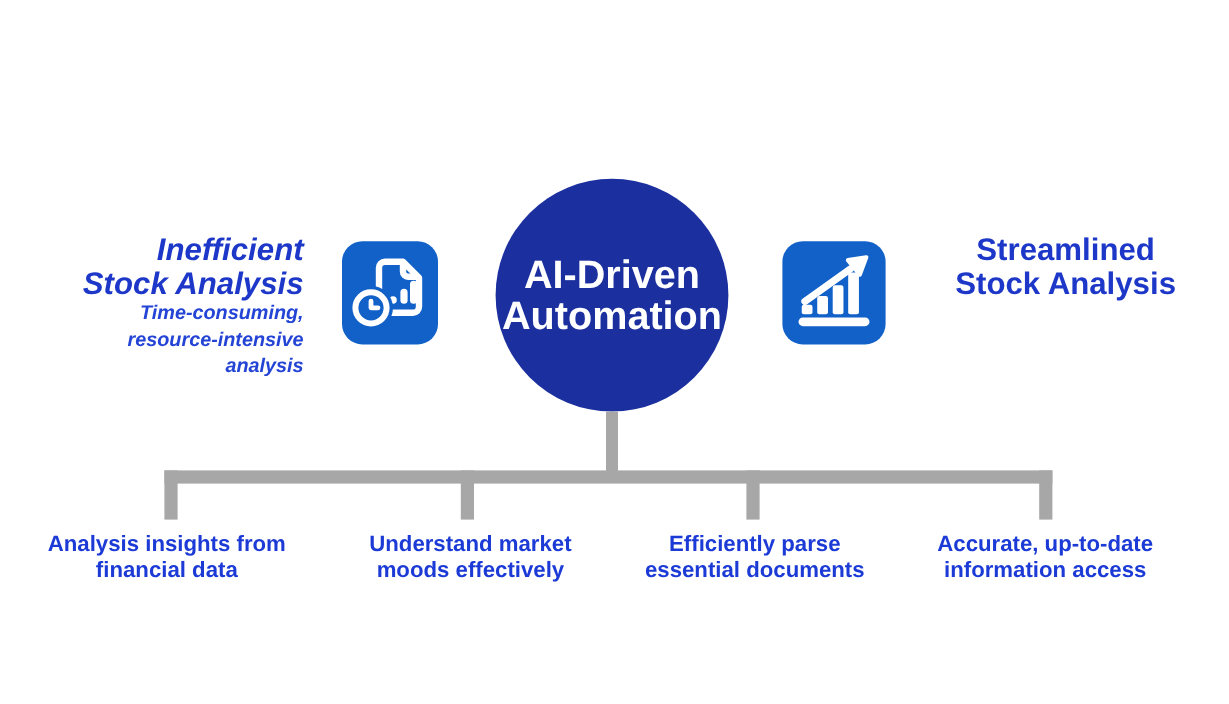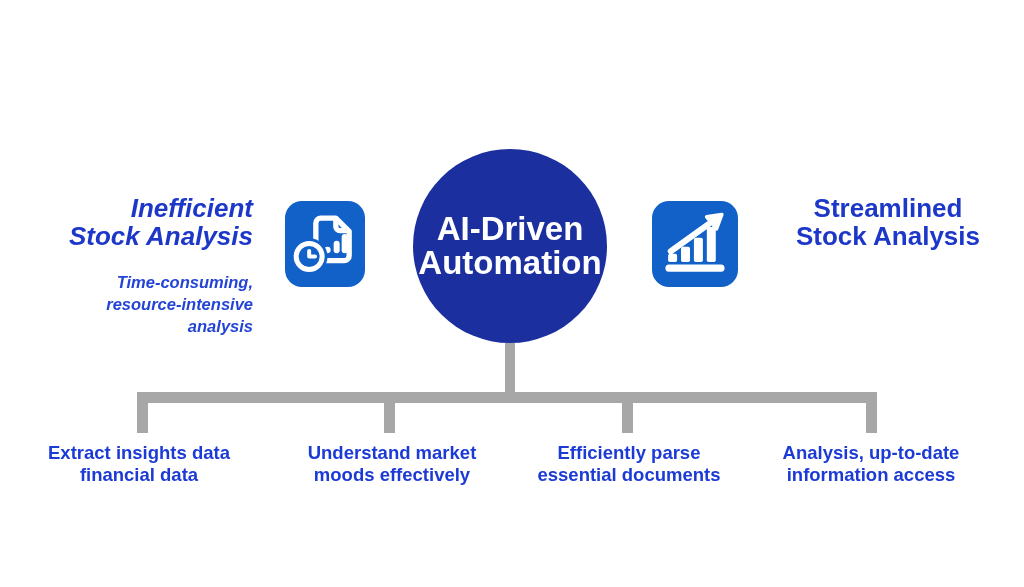--- a/index.html
+++ b/index.html
@@ -31,21 +31,20 @@
   .pre { white-space: pre-line; }
 
   .side-text { position: absolute; top: 194px; width: 240px; }
   .side-text.left  { right: 771px; text-align: right; font-style: italic; }
   .side-text.right { left: 768px;  text-align: center; }
   .side-heading {
     font-size: 26px; line-height: 28px; font-weight: bold;
     color: var(--heading-blue);
   }
   .side-desc {
-    margin-top: 21px;
     font-size: 16.5px; line-height: 22px; font-weight: bold;
     color: var(--body-blue);
   }
 
   .icon-tile {
     position: absolute;
     background: var(--icon-blue);
     border-radius: 17px;
     display: flex; align-items: center; justify-content: center;
   }
@@ -135,22 +134,22 @@
 Stock Analysis</div>
   </div>
 
   <div class="connector stem"></div>
   <div class="connector hbar"></div>
   <div class="connector drop drop-1"></div>
   <div class="connector drop drop-2"></div>
   <div class="connector drop drop-3"></div>
   <div class="connector drop drop-4"></div>
 
-  <div class="benefit benefit-1 pre">Extract insights data
+  <div class="benefit benefit-1 pre">Analysis insights from
 financial data</div>
   <div class="benefit benefit-2 pre">Understand market
 moods effectively</div>
   <div class="benefit benefit-3 pre">Efficiently parse
 essential documents</div>
-  <div class="benefit benefit-4 pre">Analysis, up-to-date
+  <div class="benefit benefit-4 pre">Accurate, up-to-date
 information access</div>
 
 </div>
 
 </body></html>

